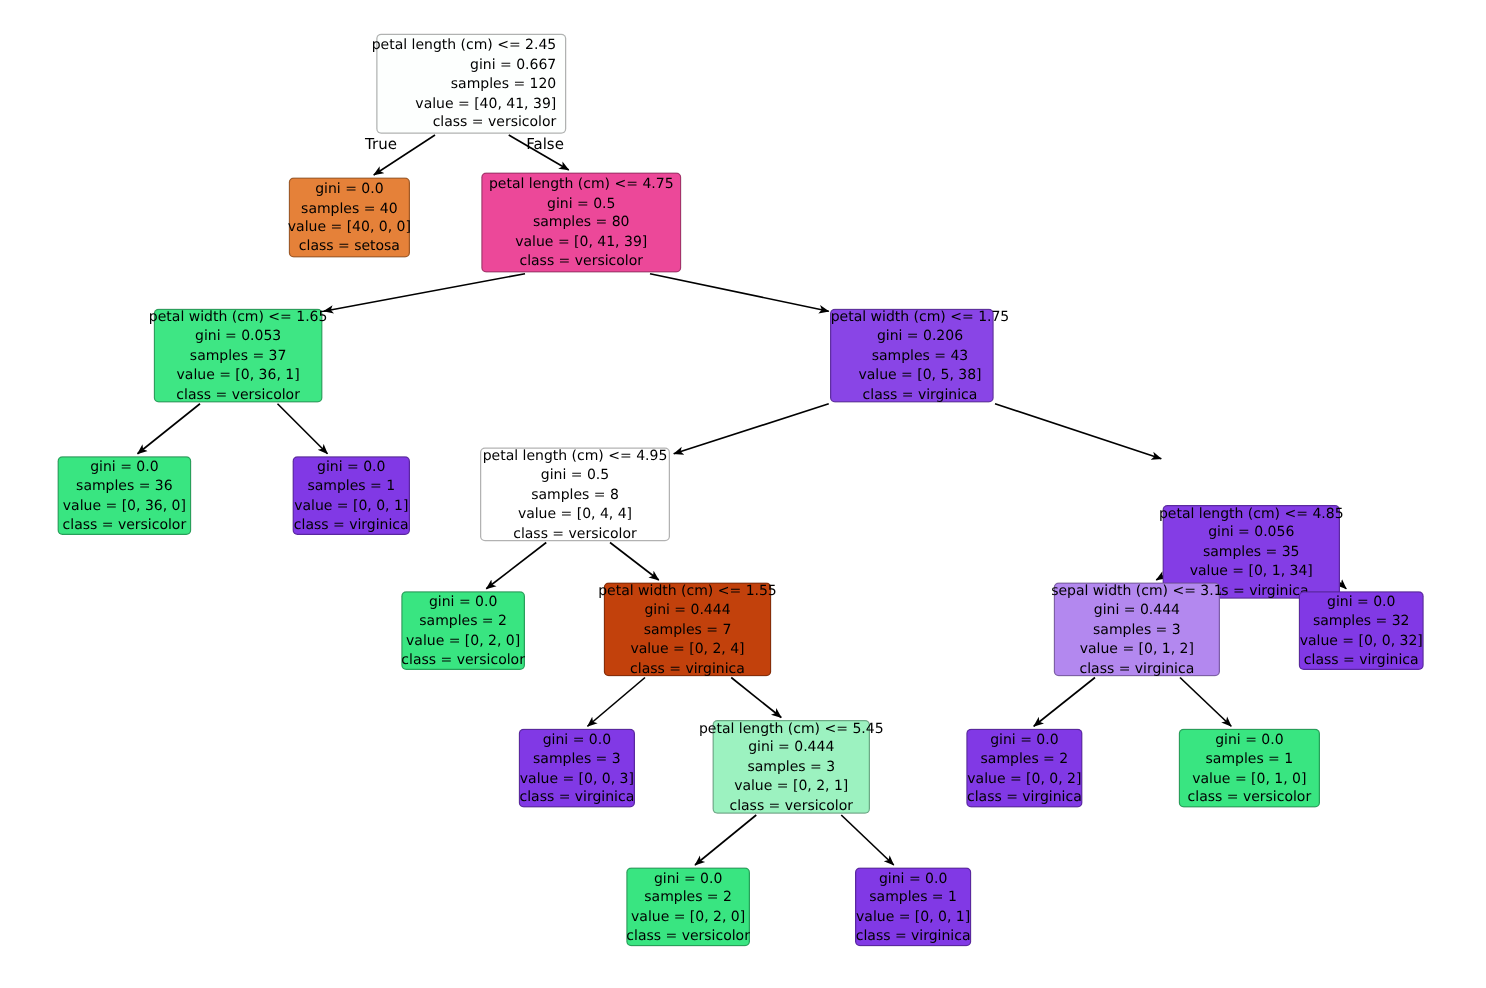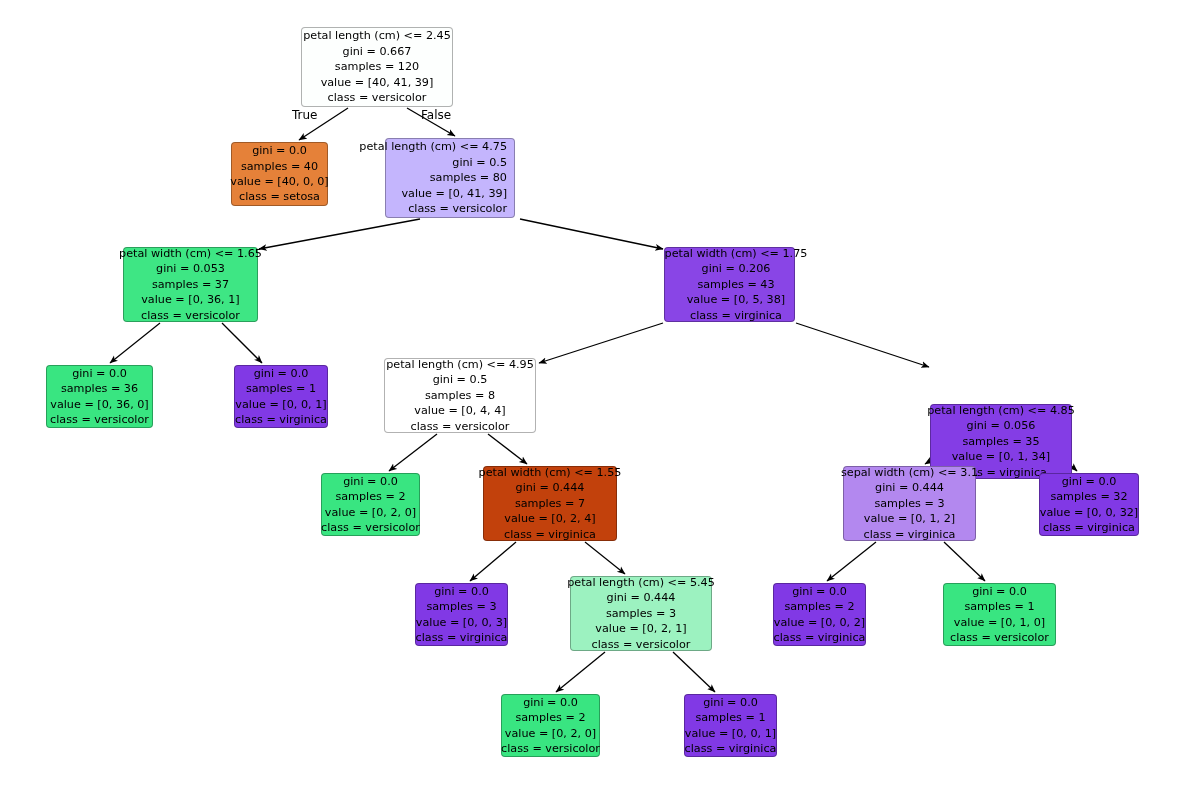--- a/index.html
+++ b/index.html
@@ -77,34 +77,34 @@
         <line x1="944" y1="542" x2="985" y2="581" stroke="#000000" stroke-width="1.3" marker-end="url(#arrowhead)"></line>
         <line x1="605" y1="652" x2="556" y2="692" stroke="#000000" stroke-width="1.3" marker-end="url(#arrowhead)"></line>
         <line x1="673" y1="652" x2="715" y2="692" stroke="#000000" stroke-width="1.3" marker-end="url(#arrowhead)"></line>
       </g>
   </svg>
   <div id="labels">
       <div class="edge-label" style="left: 292px; top: 108px;">True</div>
       <div class="edge-label" style="left: 421px; top: 108px;">False</div>
     </div>
   <div id="nodes">
-      <div class="node" style="left: 301px; top: 27px; width: 152px; height: 80px; background: rgb(253, 255, 254);">
+      <div class="node" style="left: 301px; top: 27px; width: 152px; height: 80px; background: rgb(253, 255, 254); align-items: flex-end;">
         <span class="ln">petal length (cm) &lt;= 2.45</span>
         <span class="ln">gini = 0.667</span>
         <span class="ln">samples = 120</span>
         <span class="ln">value = [40, 41, 39]</span>
         <span class="ln">class = versicolor</span>
       </div>
       <div class="node" style="left: 231px; top: 142px; width: 97px; height: 64px; background: rgb(229, 129, 57);">
         <span class="ln">gini = 0.0</span>
         <span class="ln">samples = 40</span>
         <span class="ln">value = [40, 0, 0]</span>
         <span class="ln">class = setosa</span>
       </div>
-      <div class="node" style="left: 385px; top: 138px; width: 130px; height: 80px; background: #c4b5fd; align-items: flex-end;">
+      <div class="node" style="left: 385px; top: 138px; width: 160px; height: 80px; background: #ec4899;">
         <span class="ln">petal length (cm) &lt;= 4.75</span>
         <span class="ln">gini = 0.5</span>
         <span class="ln">samples = 80</span>
         <span class="ln">value = [0, 41, 39]</span>
         <span class="ln">class = versicolor</span>
       </div>
       <div class="node" style="left: 123px; top: 247px; width: 135px; height: 75px; background: rgb(62, 230, 132);">
         <span class="ln">petal width (cm) &lt;= 1.65</span>
         <span class="ln">gini = 0.053</span>
         <span class="ln">samples = 37</span>
@@ -169,21 +169,21 @@
         <span class="ln">samples = 32</span>
         <span class="ln">value = [0, 0, 32]</span>
         <span class="ln">class = virginica</span>
       </div>
       <div class="node" style="left: 415px; top: 583px; width: 93px; height: 63px; background: rgb(129, 57, 229);">
         <span class="ln">gini = 0.0</span>
         <span class="ln">samples = 3</span>
         <span class="ln">value = [0, 0, 3]</span>
         <span class="ln">class = virginica</span>
       </div>
-      <div class="node" style="left: 570px; top: 576px; width: 142px; height: 75px; background: rgb(156, 242, 192);">
+      <div class="node" style="left: 570px; top: 576px; width: 126px; height: 75px; background: rgb(156, 242, 192);">
         <span class="ln">petal length (cm) &lt;= 5.45</span>
         <span class="ln">gini = 0.444</span>
         <span class="ln">samples = 3</span>
         <span class="ln">value = [0, 2, 1]</span>
         <span class="ln">class = versicolor</span>
       </div>
       <div class="node" style="left: 773px; top: 583px; width: 93px; height: 63px; background: rgb(129, 57, 229);">
         <span class="ln">gini = 0.0</span>
         <span class="ln">samples = 2</span>
         <span class="ln">value = [0, 0, 2]</span>

